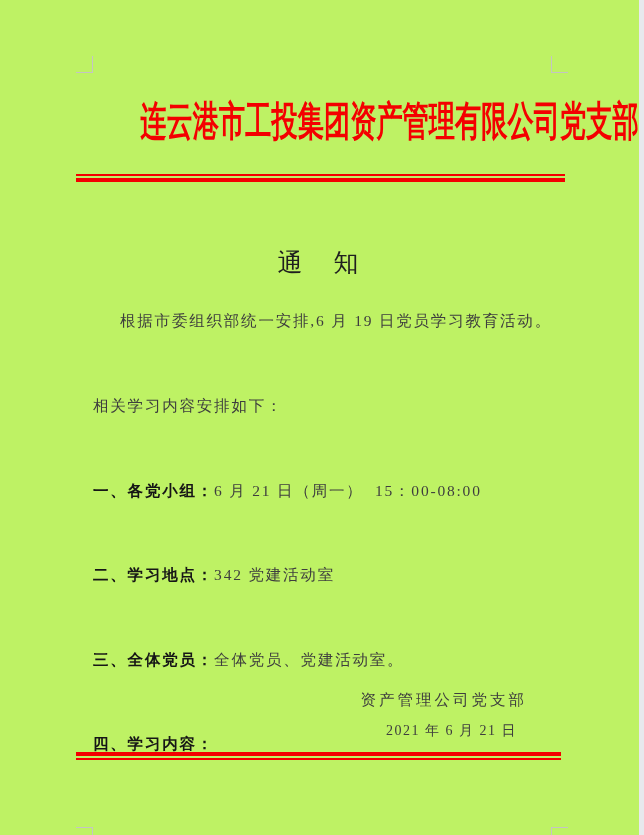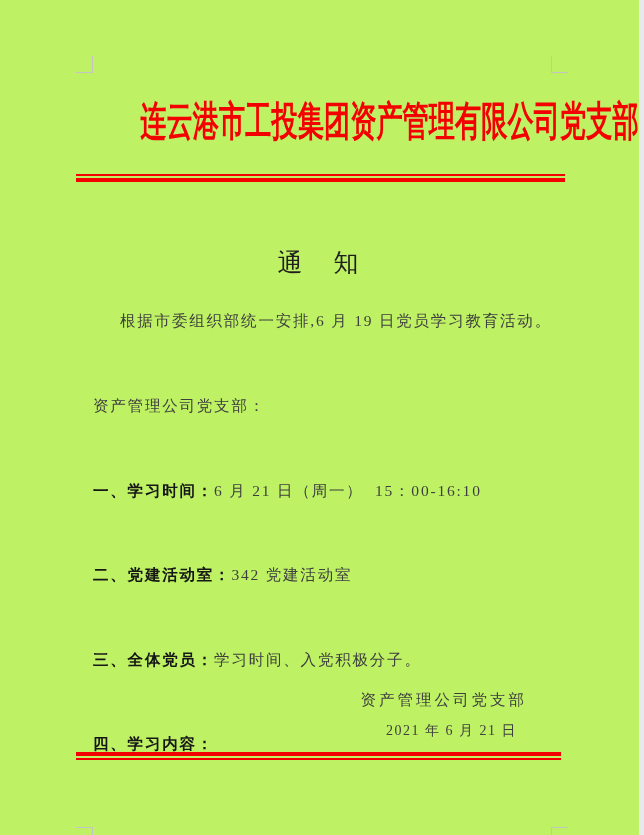--- a/index.html
+++ b/index.html
@@ -73,24 +73,24 @@
 
   <div class="redhead">
     <span class="squeeze">连云港市工投集团资产管理有限公司党支部</span>
   </div>
   <div class="rule-top"></div>
 
   <div class="notice-title">通　知</div>
 
   <div class="body-block">
     <div class="body-line indent"><span class="lbl"></span><span>根据市委组织部统一安排,6 月 19 日党员学习教育活动。</span></div>
-    <div class="body-line"><span class="lbl"></span><span>资产管理公司党支部：</span></div>
-    <div class="body-line"><span class="lbl">一、学习时间：</span><span>6 月 21 日（周一）  15：00-16:10</span></div>
-    <div class="body-line"><span class="lbl">二、党建活动室：</span><span>342 党建活动室</span></div>
-    <div class="body-line"><span class="lbl">三、全体党员：</span><span>学习时间、入党积极分子。</span></div>
+    <div class="body-line"><span class="lbl"></span><span>相关学习内容安排如下：</span></div>
+    <div class="body-line"><span class="lbl">一、各党小组：</span><span>6 月 21 日（周一）  15：00-08:00</span></div>
+    <div class="body-line"><span class="lbl">二、学习地点：</span><span>342 党建活动室</span></div>
+    <div class="body-line"><span class="lbl">三、全体党员：</span><span>全体党员、党建活动室。</span></div>
     <div class="body-line"><span class="lbl">四、学习内容：</span><span></span></div>
     
     
     
     
     
   </div>
 
   <div class="sig">资产管理公司党支部</div>
   <div class="sig-date">2021 年 6 月 21 日</div>

